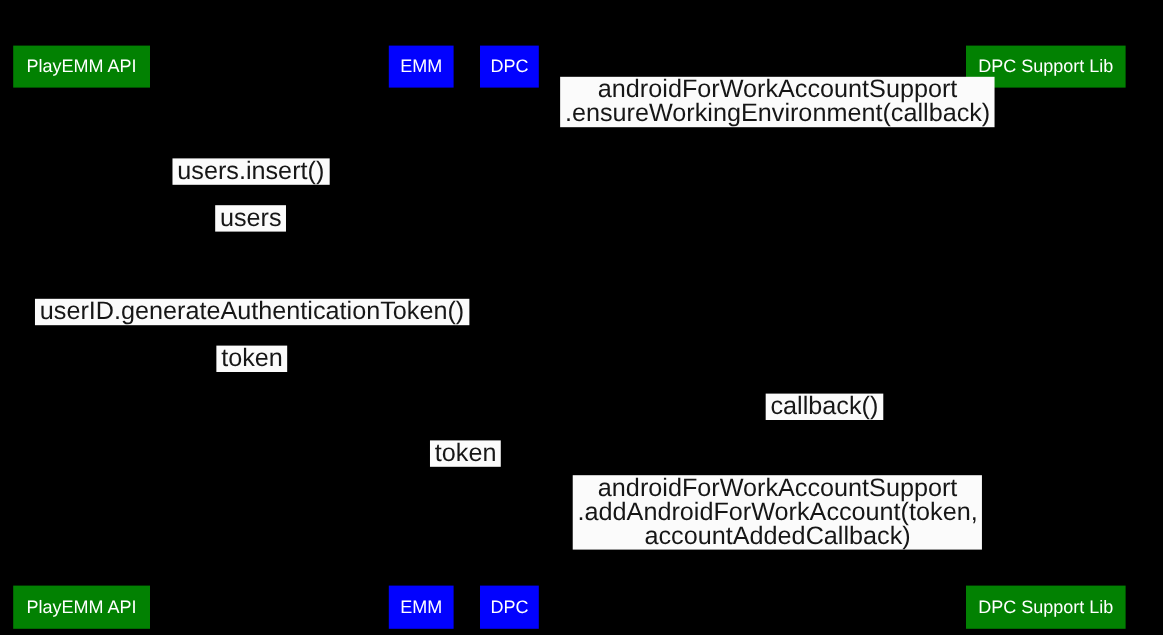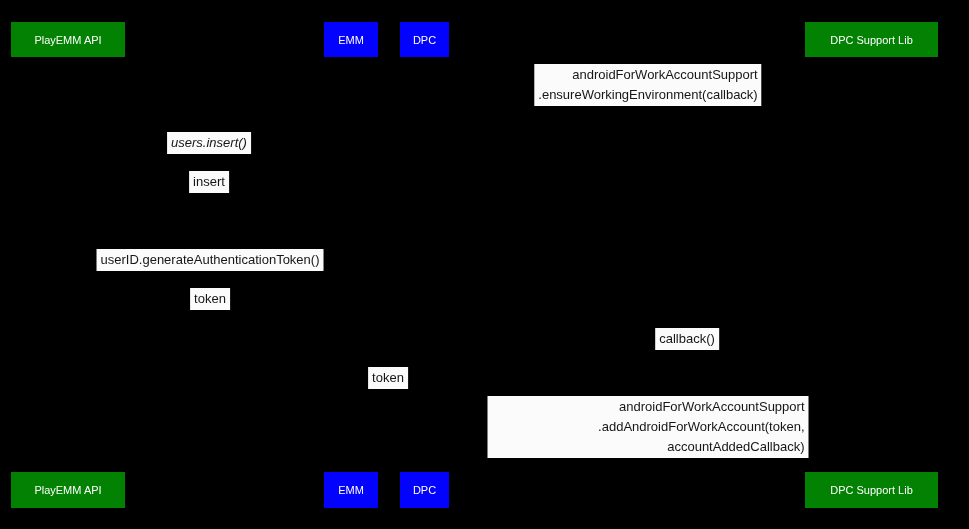--- a/index.html
+++ b/index.html
@@ -15,51 +15,52 @@
     overflow: hidden;
     font-family: "Liberation Sans", sans-serif;
   }
   .actor {
     position: absolute;
     display: flex;
     align-items: center;
     justify-content: center;
     height: 35px;
     color: var(--actor-text, #fff);
-    font-size: 11px;
+    font-size: 15px;
     white-space: nowrap;
+    margin-top: 16px;
   }
   .actor.green { background: var(--actor-green, #028102); }
   .actor.blue  { background: var(--actor-blue, #0202fe); }
   .msg {
     position: absolute;
     transform: translateX(-50%);
     background: var(--label-bg, #fbfbfb);
     color: var(--label-text, #161616);
-    font-size: 13px;
+    font-size: 21px;
     line-height: 20px;
     padding: 1px 4px;
-    text-align: right;
+    text-align: center;
     white-space: pre-line;
   }
 </style>
 </head>
 <body>
 
 <div class="canvas">
 
   <div class="actor green" style="left:11px; top:22px; width:114px;">PlayEMM API</div>
   <div class="actor blue" style="left:324px; top:22px; width:54px;">EMM</div>
   <div class="actor blue" style="left:400px; top:22px; width:49px;">DPC</div>
   <div class="actor green" style="left:805px; top:22px; width:133px;">DPC Support Lib</div>
 
   <div class="msg" style="left:648px; top:64px;">androidForWorkAccountSupport
 .ensureWorkingEnvironment(callback)</div>
-  <div class="msg" style="left:209px; top:132px;font-style:italic;">users.insert()</div>
-  <div class="msg" style="left:209px; top:171px;">insert</div>
+  <div class="msg" style="left:209px; top:132px;">users.insert()</div>
+  <div class="msg" style="left:209px; top:171px;">users</div>
   <div class="msg" style="left:210px; top:249px;">userID.generateAuthenticationToken()</div>
   <div class="msg" style="left:210px; top:288px;">token</div>
   <div class="msg" style="left:687px; top:328px;">callback()</div>
   <div class="msg" style="left:388px; top:367px;">token</div>
   <div class="msg" style="left:648px; top:396px;">androidForWorkAccountSupport
 .addAndroidForWorkAccount(token, accountAddedCallback)</div>
 
   <div class="actor green" style="left:11px; top:472px; width:114px; height:36px;">PlayEMM API</div>
   <div class="actor blue" style="left:324px; top:472px; width:54px; height:36px;">EMM</div>
   <div class="actor blue" style="left:400px; top:472px; width:49px; height:36px;">DPC</div>

